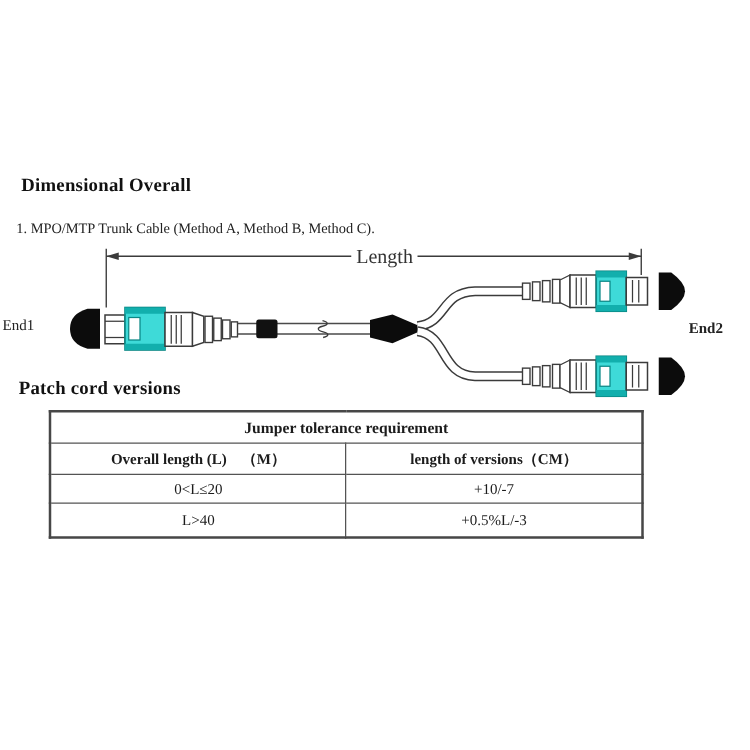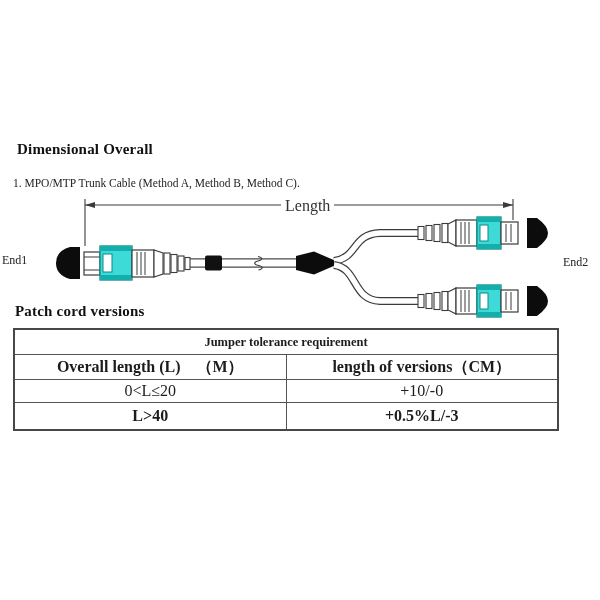--- a/index.html
+++ b/index.html
@@ -15,48 +15,48 @@
     z-index:3;
   }
   .sub-item{font-size:11.5px;color:#222;z-index:3;}
   .dia-label{font-size:12px;color:#222;z-index:3;}
   .len-label{
     font-size:16px;color:#333;background:#fff;padding:0 4px;z-index:3;
   }
   #diagram-svg{position:absolute;left:0;top:0;z-index:1;}
   
   .tol-table{
-    position:absolute;left:13px;top:328px;width:546px;z-index:3;
+    position:absolute;left:39px;top:328px;width:476px;z-index:3;
     border-collapse:collapse;table-layout:fixed;
   }
   .tol-table td{
     border:1.5px solid #545454;text-align:center;vertical-align:middle;
-    font-size:16px;color:#1c1c1c;padding:0;
+    font-size:12px;color:#1c1c1c;padding:0;
   }
   .tol-table{border:2px solid #474747;}
   .tt-title td{font-weight:bold;font-size:12.5px;height:24px;}
   .tt-head td{font-weight:bold;height:24px;}
   .tt-row1 td{height:22px;}
   .tt-row2 td{height:23px;}
-  .tt-row3 td{height:26px;font-weight:bold;}
+  .tt-row3 td{height:26px;}
   .col-a{width:44%;}
   .col-b{width:56%;}
 </style>
 </head>
 <body>
 
 <div class="abs h-title" style="left:17px;top:141px;">Dimensional Overall</div>
 
 <div class="abs sub-item" style="left:13px;top:177px;">1. MPO/MTP Trunk Cable (Method A, Method B, Method C).</div>
 
 <div class="abs h-title" style="left:15px;top:303px;">Patch cord versions</div>
 
 <div class="abs dia-label" style="left:2px;top:253px;">End1</div>
 
-<div class="abs dia-label" style="left:563px;top:255px;">End2</div>
+<div class="abs dia-label" style="left:551px;top:255px;font-weight:bold;">End2</div>
 
 <div class="abs len-label" style="left:281px;top:197px;">Length</div>
 
 <svg id="diagram-svg" width="600" height="600" viewBox="0 0 600 600" xmlns="http://www.w3.org/2000/svg">
 
   <defs>
 
     <g id="mpo-end2">
 
       <rect x="418" y="-6.5" width="6" height="13" fill="#fff" stroke="#3B3B3B" stroke-width="1.1"></rect>
@@ -138,20 +138,20 @@
   <tbody>
       <tr class="tt-title">
     <td class="col-a" colspan="2">Jumper tolerance requirement</td>
   </tr>
   <tr class="tt-head">
     <td class="col-a">Overall length (L)　（M）</td>
     <td class="col-b">length of versions（CM）</td>
   </tr>
   <tr class="tt-row1">
     <td>0&lt;L≤20</td>
-    <td>+10/-0</td>
+    <td>+10/-7</td>
   </tr>
   <tr class="tt-row3">
     <td>L&gt;40</td>
     <td>+0.5%L/-3</td>
   </tr>
 </tbody>
   </table>
 
 </body></html>

